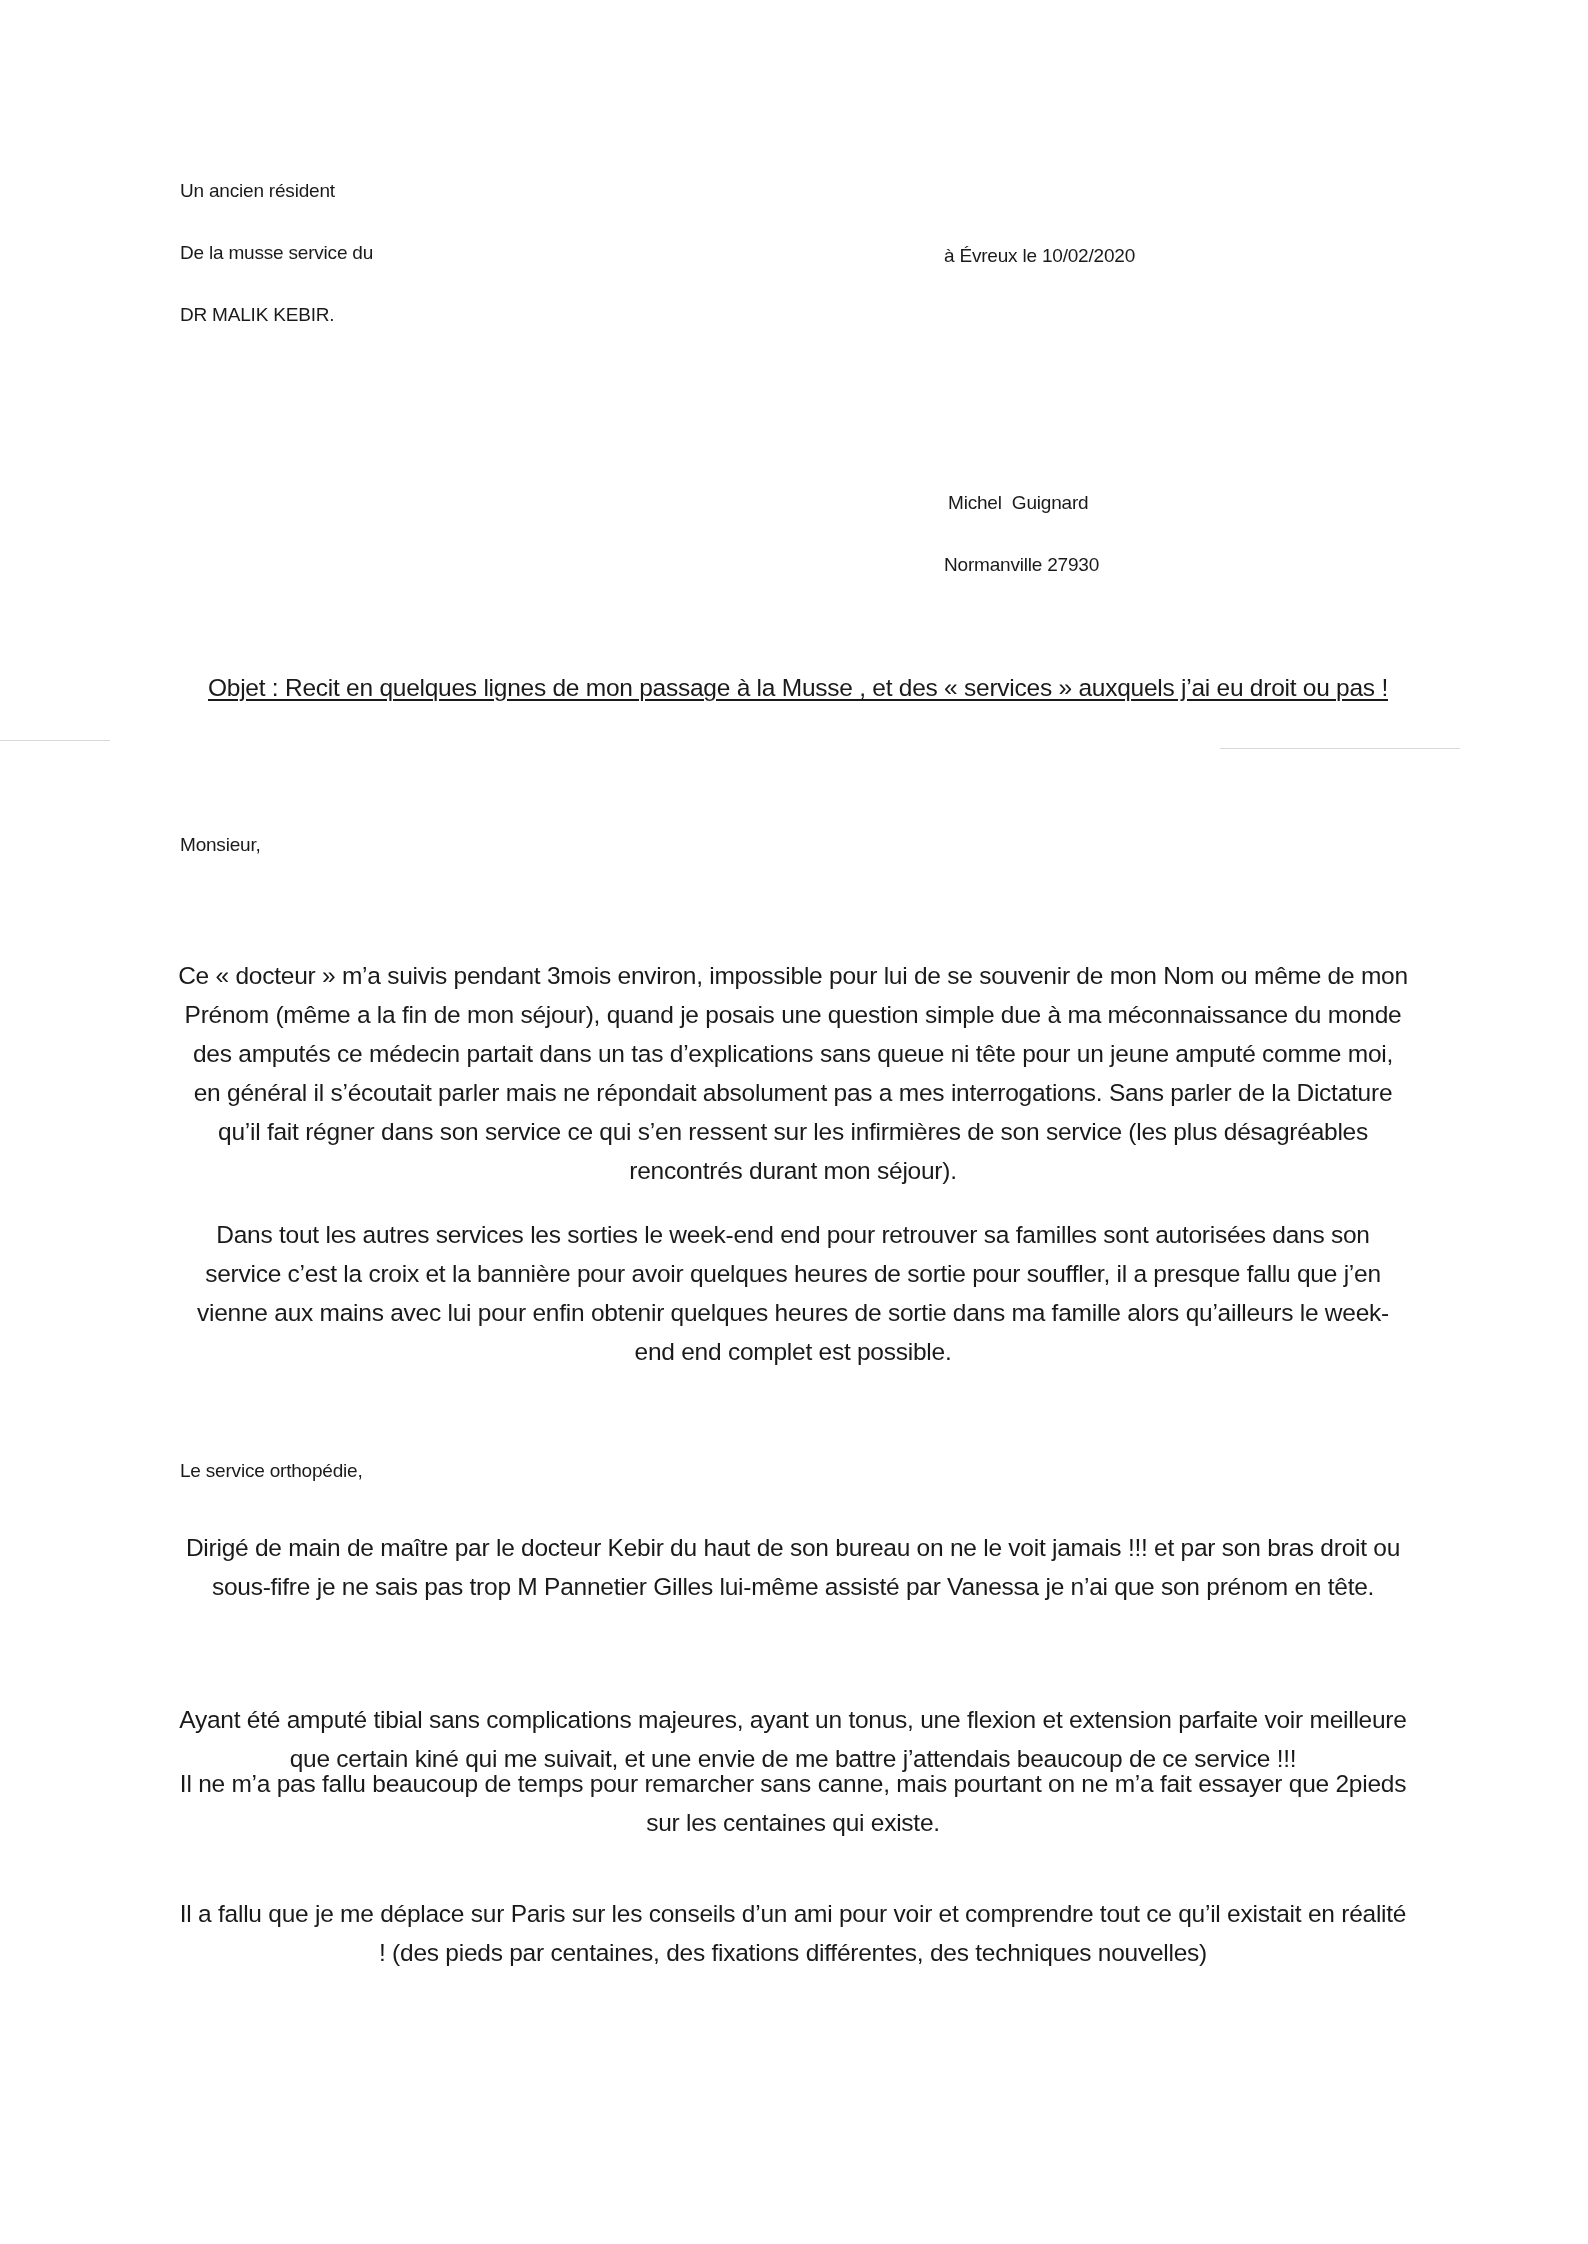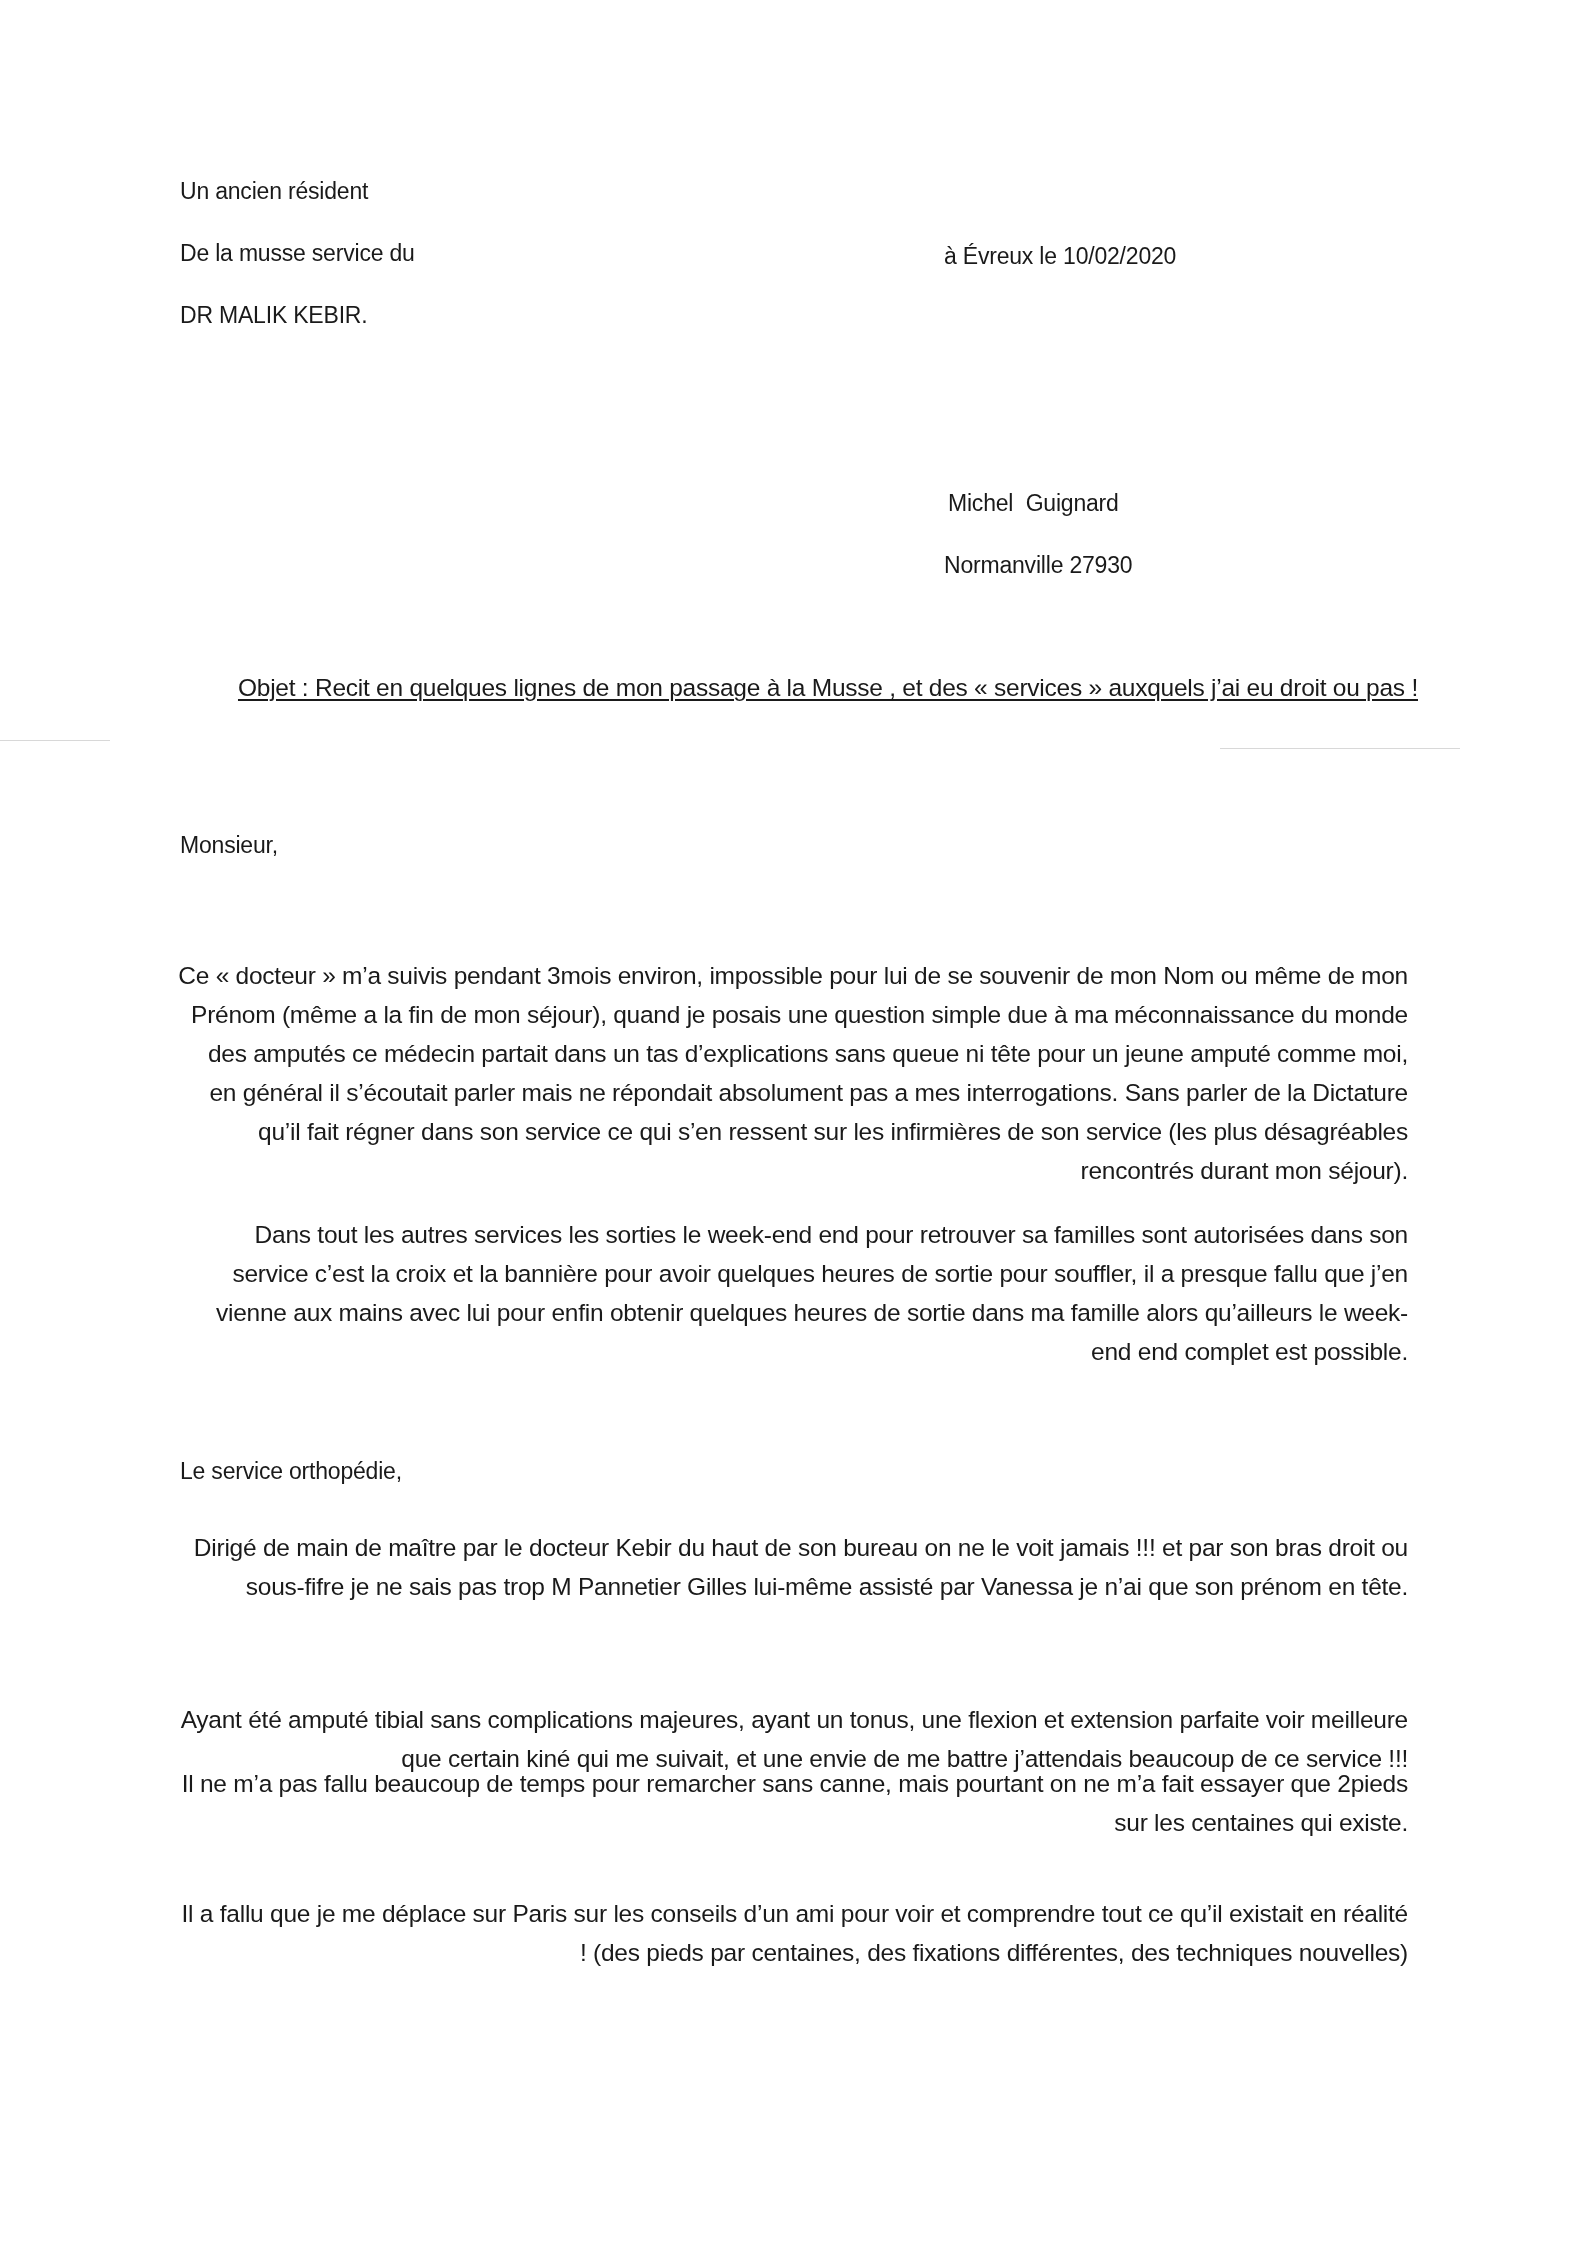--- a/index.html
+++ b/index.html
@@ -17,34 +17,34 @@
     }
     .page {
       position: absolute;
       left: 0; top: 0;
       width: 1588px;
       height: 2244px;
       background: #ffffff;
     }
     .txt {
       position: absolute;
-      font-size: 23px;
+      font-size: 19px;
       line-height: 30px;
       white-space: nowrap;
       letter-spacing: -0.2px;
       text-align: right;
     }
     .para {
       position: absolute;
       left: 178px;
       width: 1230px;
       font-size: 24.5px;
       line-height: 39px;
       letter-spacing: -0.25px;
-      text-align: right;
+      text-align: center;
     }
     .subject {
       text-decoration: underline;
       text-decoration-thickness: 2px;
       text-underline-offset: 3px;
       line-height: 39px;
     }
     .scan-mark {
       position: absolute;
       height: 1px;

